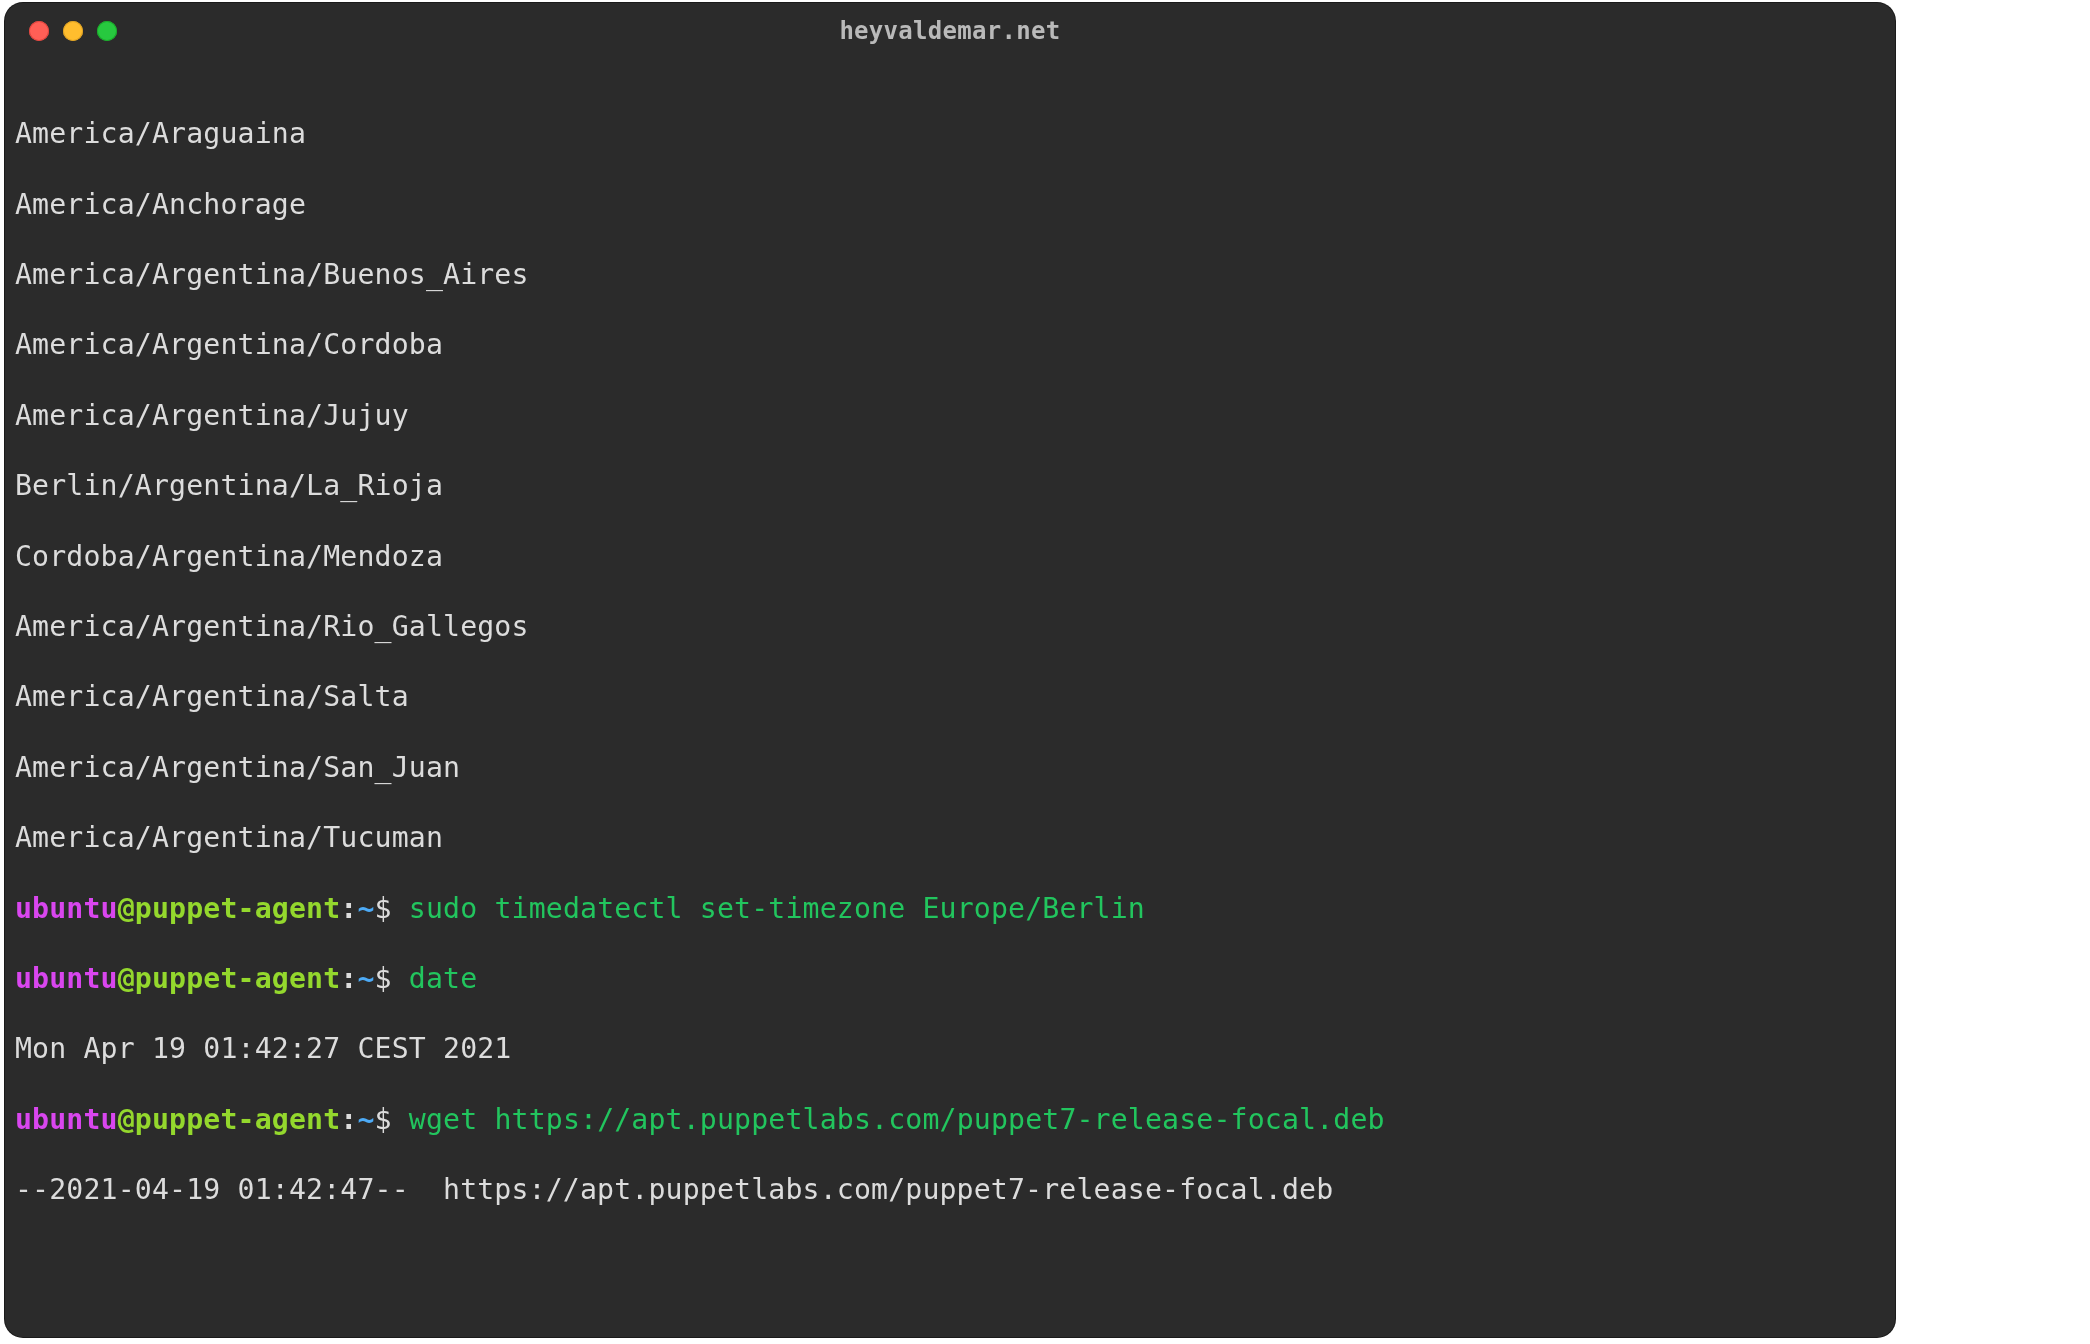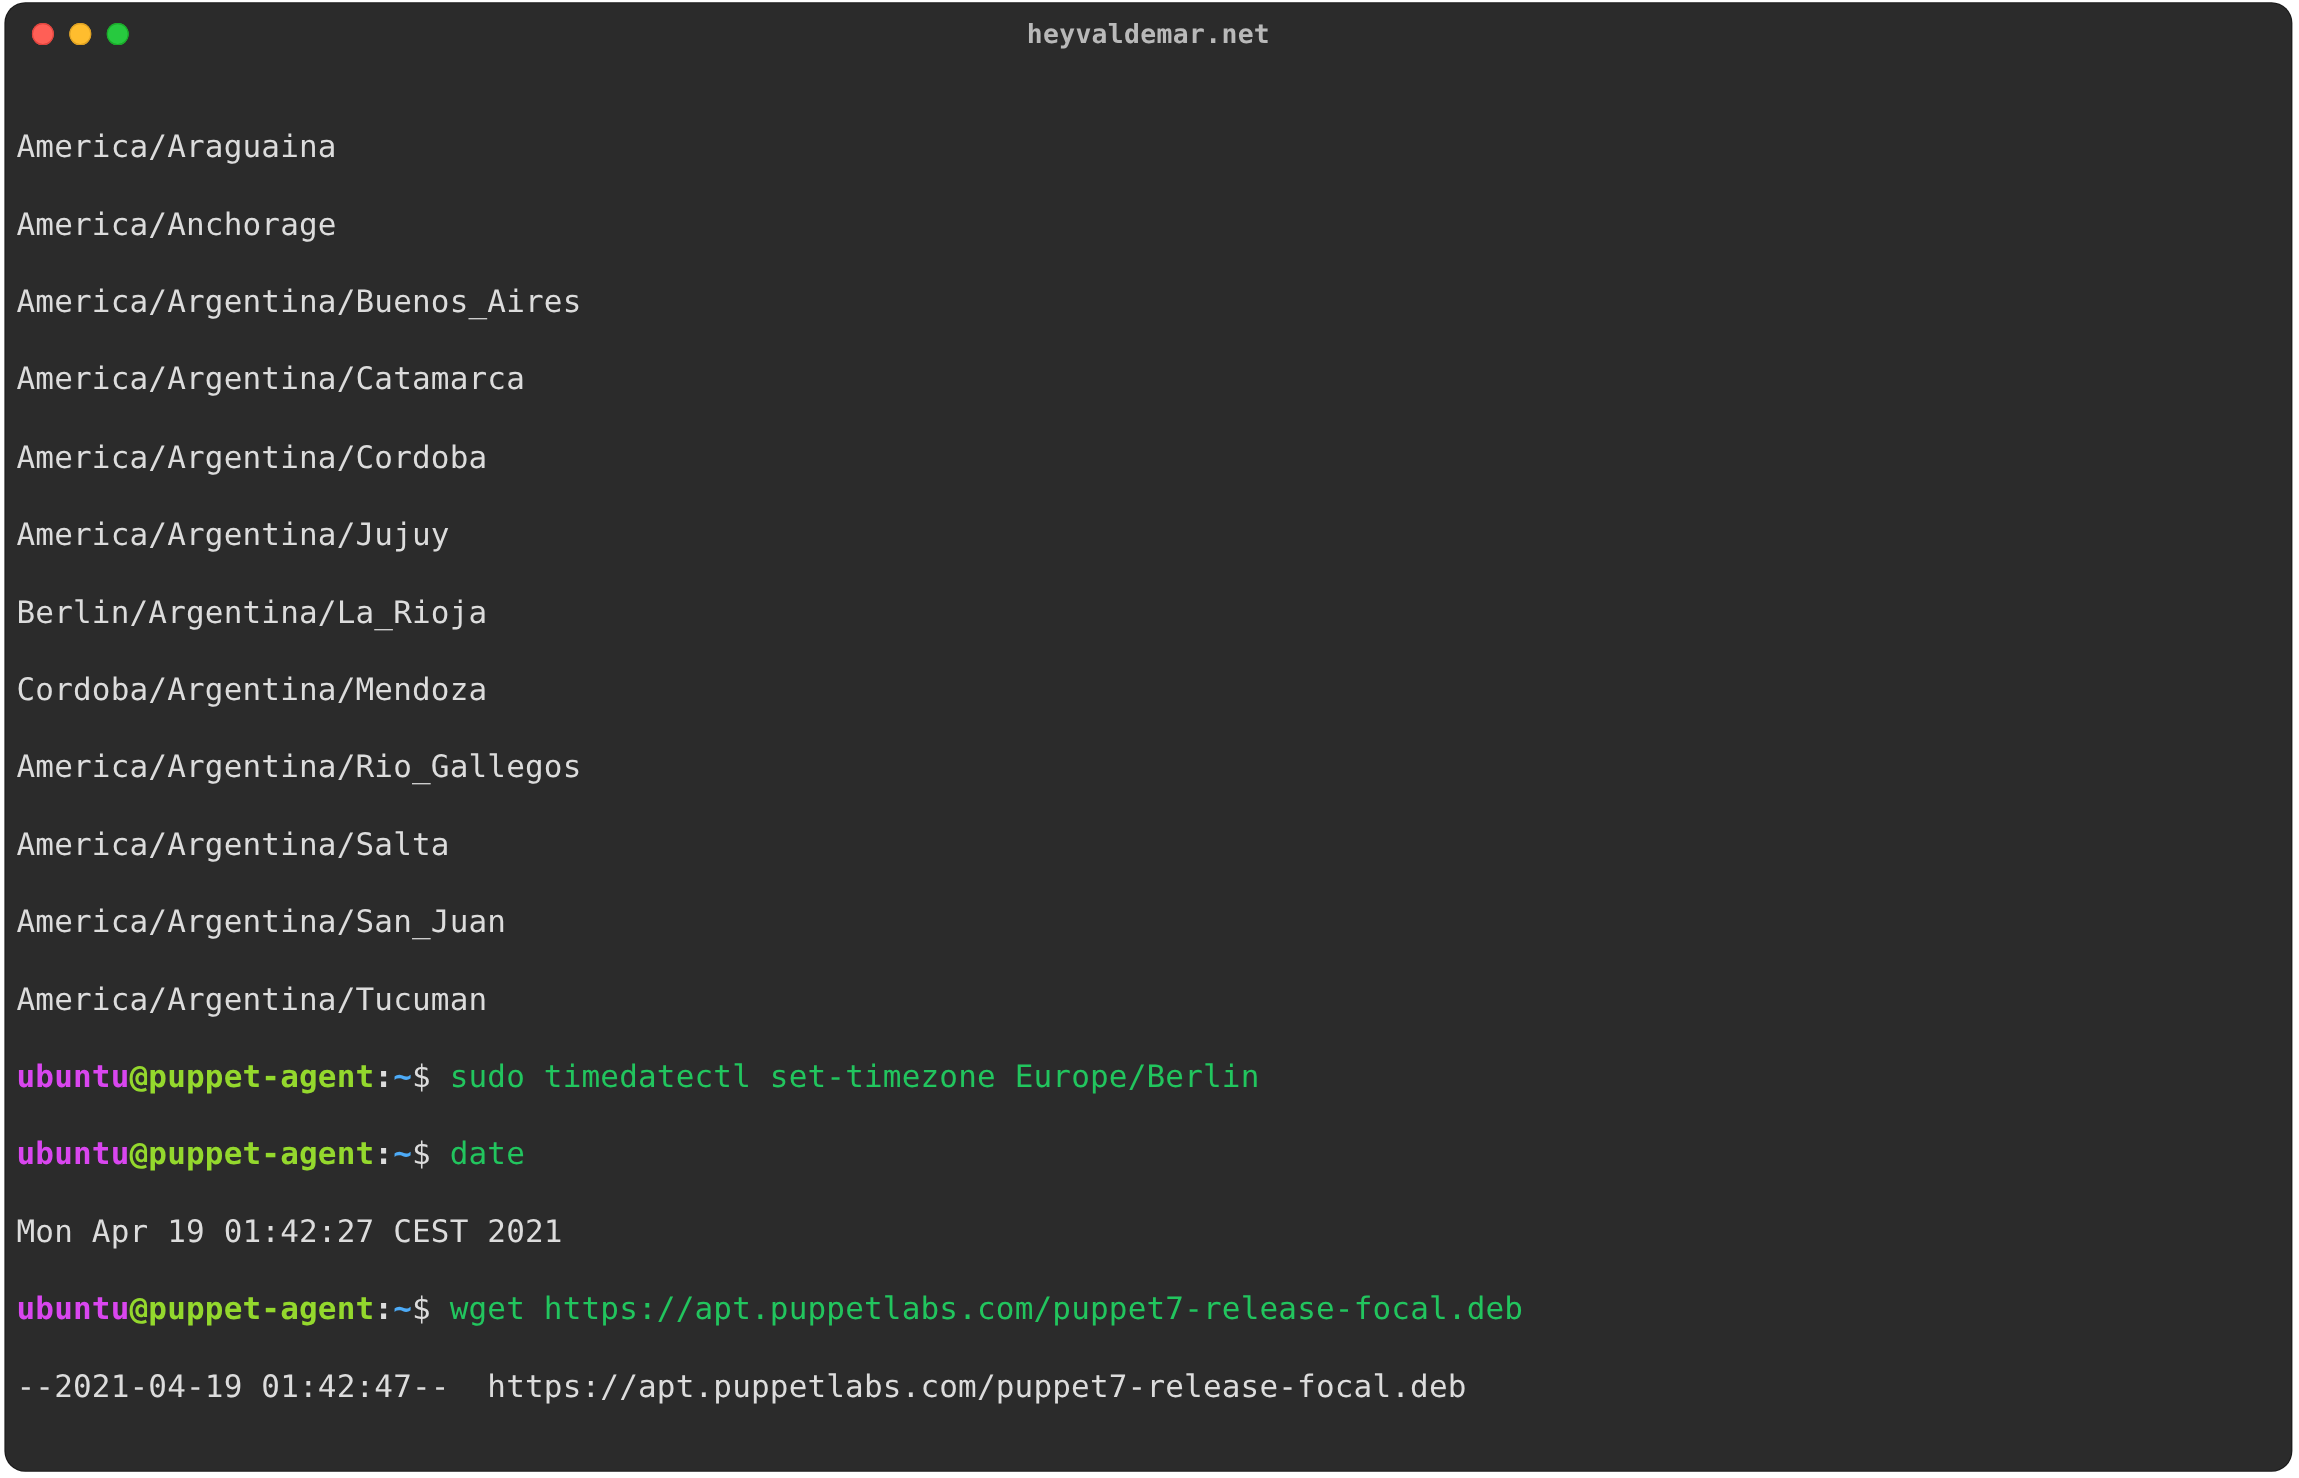--- a/index.html
+++ b/index.html
@@ -5,21 +5,21 @@
   html, body {
     margin: 0;
     padding: 0;
     background: #ffffff;
     width: 2090px;
     height: 1344px;
   }
   .window {
     position: relative;
     margin: 3px 5px 5px 5px;
-    width: 2078px;
+    width: 1890px;
     height: 1334px;
     background: #2b2b2b;
     border-radius: 18px;
     box-shadow: 0 0 0 1px #1a1a1a;
     overflow: hidden;
     font-family: "SF Mono", ui-monospace, Menlo, Monaco, Consolas, monospace;
   }
   .titlebar {
     height: 56px;
     display: flex;
@@ -77,21 +77,20 @@
       <div class="dot yellow"></div>
       <div class="dot green"></div>
     </div>
     <div class="title">heyvaldemar.net</div>
   </div>
 
   <div class="terminal">
 <span class="line out">America/Araguaina</span>
 <span class="line out">America/Anchorage</span>
 <span class="line out">America/Argentina/Buenos_Aires</span>
-<span class="line out">America/Argentina/Catamarca</span>
 <span class="line out">America/Argentina/Cordoba</span>
 <span class="line out">America/Argentina/Jujuy</span>
 <span class="line out">Berlin/Argentina/La_Rioja</span>
 <span class="line out">Cordoba/Argentina/Mendoza</span>
 <span class="line out">America/Argentina/Rio_Gallegos</span>
 <span class="line out">America/Argentina/Salta</span>
 <span class="line out">America/Argentina/San_Juan</span>
 <span class="line out">America/Argentina/Tucuman</span>
 <span class="line"><span class="user">ubuntu</span><span class="at">@</span><span class="host">puppet-agent</span><span class="colon">:</span><span class="path">~</span><span class="dollar">$</span><span class="cmd"> sudo timedatectl set-timezone Europe/Berlin</span></span>
 <span class="line"><span class="user">ubuntu</span><span class="at">@</span><span class="host">puppet-agent</span><span class="colon">:</span><span class="path">~</span><span class="dollar">$</span><span class="cmd"> date</span></span>

